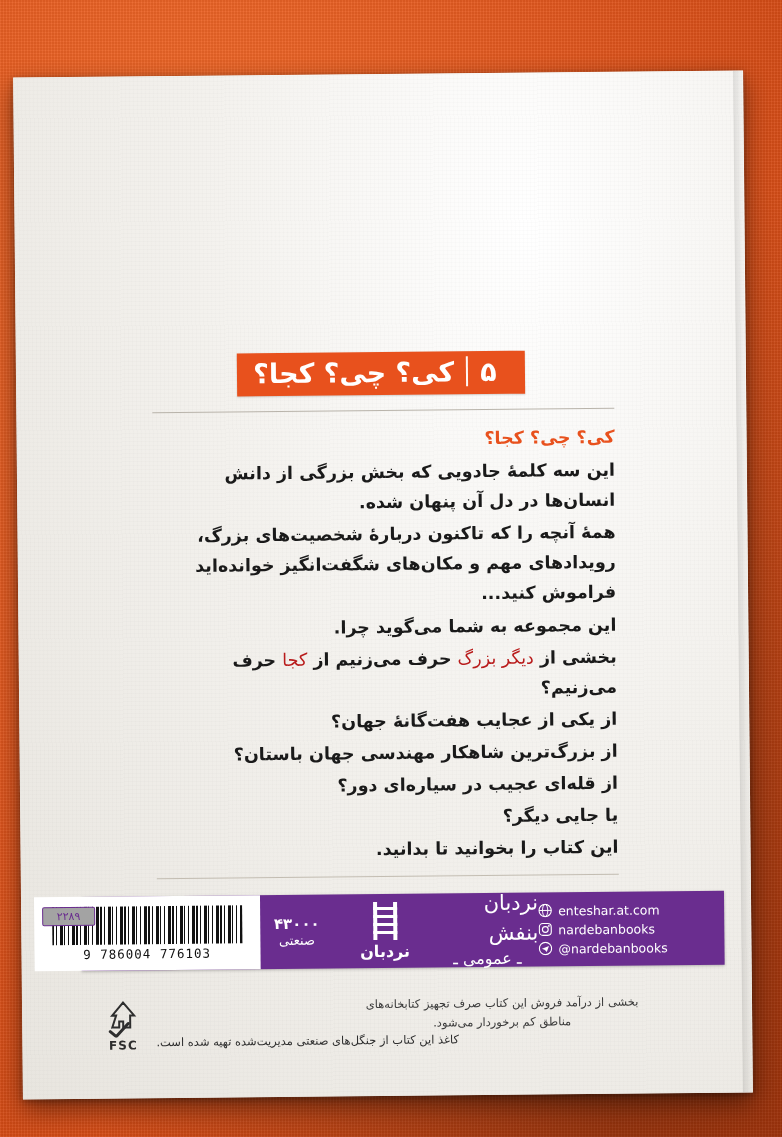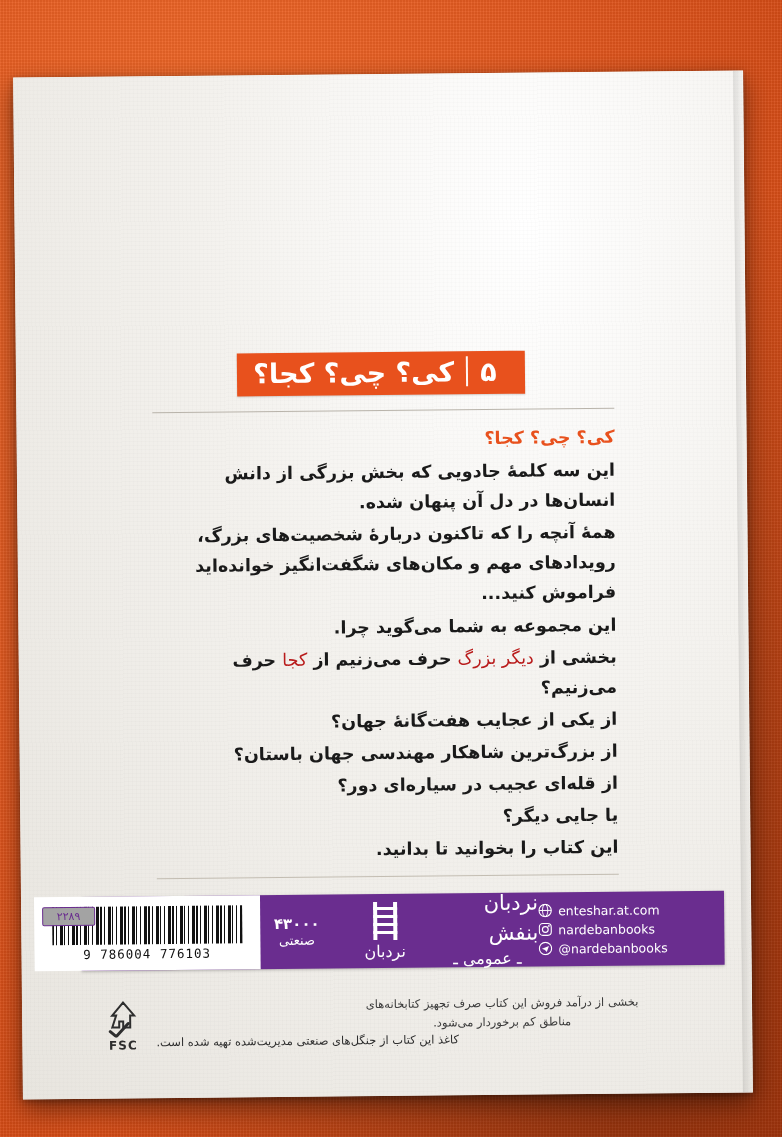--- a/index.html
+++ b/index.html
@@ -126,21 +126,21 @@
   .logo-cell{width:102px;flex:none;flex-direction:column;}
   .ladder{
     width:34px;height:38px;position:relative;margin-bottom:2px;
   }
   .ladder:before,.ladder:after{
     content:"";position:absolute;top:0;bottom:0;width:4px;background:#fff;
   }
   .ladder:before{left:5px;}
   .ladder:after{right:5px;}
   .rung{position:absolute;left:5px;right:5px;height:3px;background:#fff;}
-  .logo-word{font-size:16px;font-weight:normal;}
+  .logo-word{font-size:16px;font-weight:bold;}
   .brand-cell{flex:1;flex-direction:column;line-height:1.4;}
   .brand-cell .b1{font-size:21px;font-weight:normal;padding-left:48px;}
   .brand-cell .b2{font-size:16px;}
   .social-cell{width:176px;flex:none;flex-direction:column;align-items:flex-start;padding-right:10px;direction:ltr;}
   .soc{display:flex;align-items:center;gap:6px;font-size:12.5px;margin:2px 0;}
   .soc svg{display:block;}
 
   
   .subnote{
     position:absolute;right:100px;bottom:62px;

